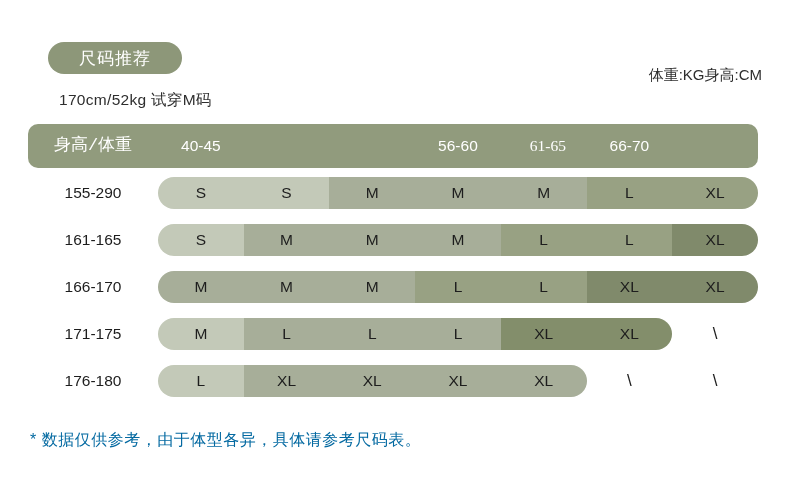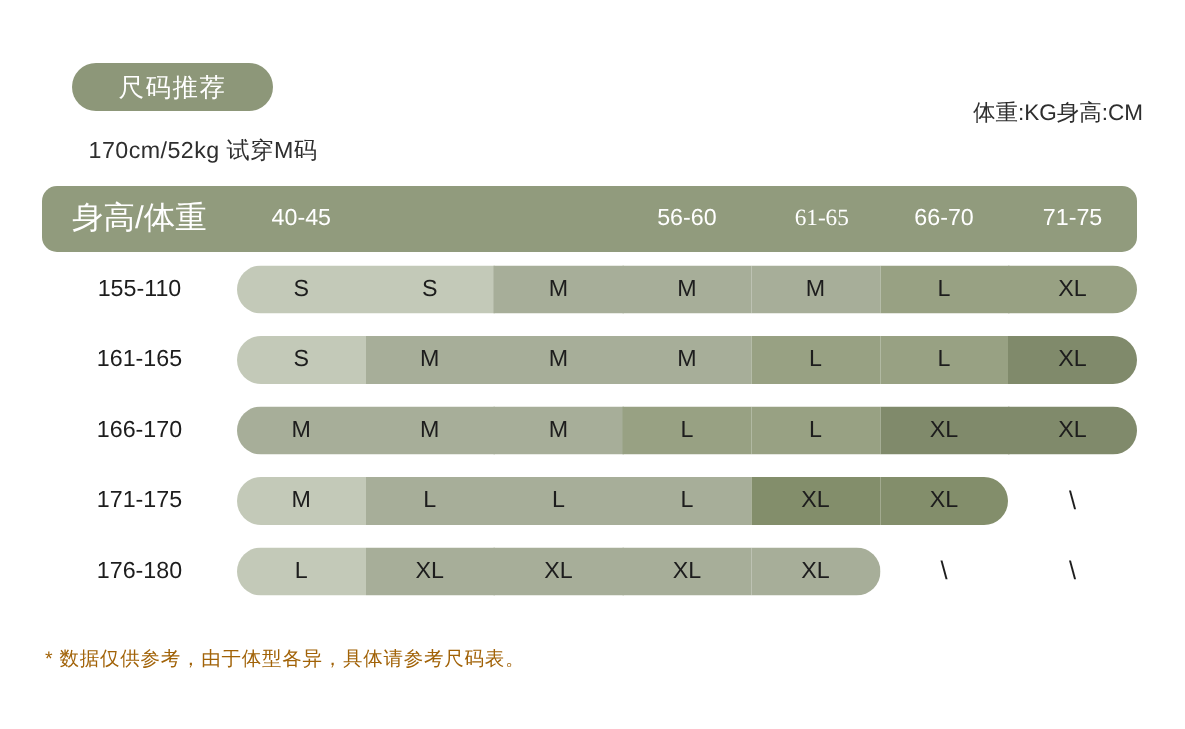--- a/index.html
+++ b/index.html
@@ -87,21 +87,22 @@
     height: 44px;
     line-height: 44px;
     text-align: center;
     color: #ffffff;
     font-size: 15.5px;
     white-space: nowrap;
   }
   .hdr-cell.first {
     left: 28px;
     width: 130px;
-    font-size: 21px;
+    font-size: 17px;
+    font-family: Liberation Mono, monospace;
   }
 
   
   .row-label {
     position: absolute;
     left: 28px;
     top: 0;
     width: 130px;
     height: 44px;
     line-height: 44px;
@@ -144,22 +145,22 @@
     text-align: center;
     font-size: 17px;
     color: #1d1d1d;
   }
 
   
   .footnote {
     position: absolute;
     left: 30px;
     top: 430px;
-    font-size: 13px;
-    color: #a16207;
+    font-size: 16px;
+    color: #0369a1;
     letter-spacing: 0.5px;
     white-space: nowrap;
   }
 </style>
 </head>
 <body>
 
 <div class="wrap">
 
   <div class="title-badge">
@@ -171,24 +172,23 @@
   <div class="units-note">体重:KG身高:CM</div>
 
   <div class="table" id="table-root">
       <div class="row">
         <div class="header-strip" style="background: rgb(145, 155, 125);"></div>
         <div class="hdr-cell first">身高/体重</div>
         <div class="hdr-cell" style="left: 158px; width: 85.7px;">40-45</div>
         <div class="hdr-cell" style="left: 415.1px; width: 85.7px;">56-60</div>
         <div class="hdr-cell" style="left: 505px; width: 85.7px; font-family: Liberation Serif, serif;">61-65</div>
         <div class="hdr-cell" style="left: 586.5px; width: 85.7px;">66-70</div>
-        <div class="hdr-cell" style="left: 672.2px; width: 85.7px;">71-75</div>
-      </div>
-      <div class="row">
-        <div class="row-label">155-110</div>
+      </div>
+      <div class="row">
+        <div class="row-label">155-290</div>
         <div class="bar" style="left: 158px; width: 599.9px;">
           <div class="seg" style="left: 0px; width: 86.3px; background: rgb(195, 201, 184);"></div>
           <div class="seg" style="left: 85.7px; width: 86.3px; background: rgb(195, 201, 184);"></div>
           <div class="seg" style="left: 171.4px; width: 86.3px; background: rgb(167, 174, 153);"></div>
           <div class="seg" style="left: 257.1px; width: 86.3px; background: rgb(167, 174, 153);"></div>
           <div class="seg" style="left: 342.8px; width: 86.3px; background: rgb(167, 174, 153);"></div>
           <div class="seg" style="left: 428.5px; width: 86.3px; background: rgb(152, 161, 131);"></div>
           <div class="seg" style="left: 514.2px; width: 86.3px; background: rgb(152, 161, 131);"></div>
         </div>
         <div class="cell-text" style="left: 158px; width: 85.7px;">S</div>

